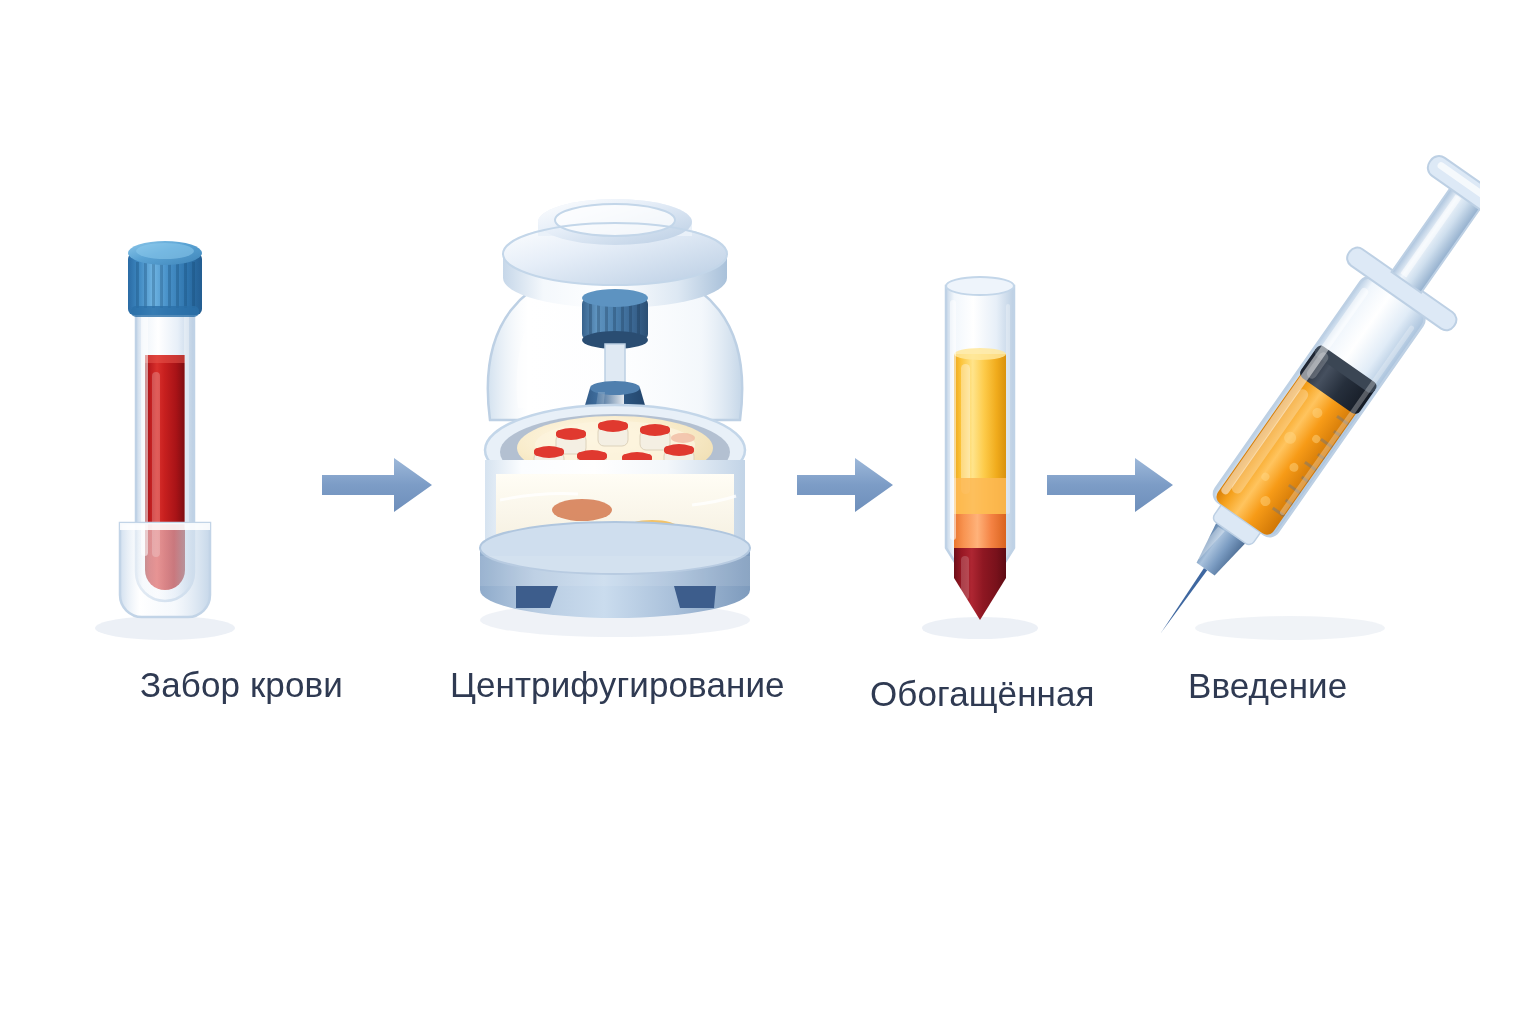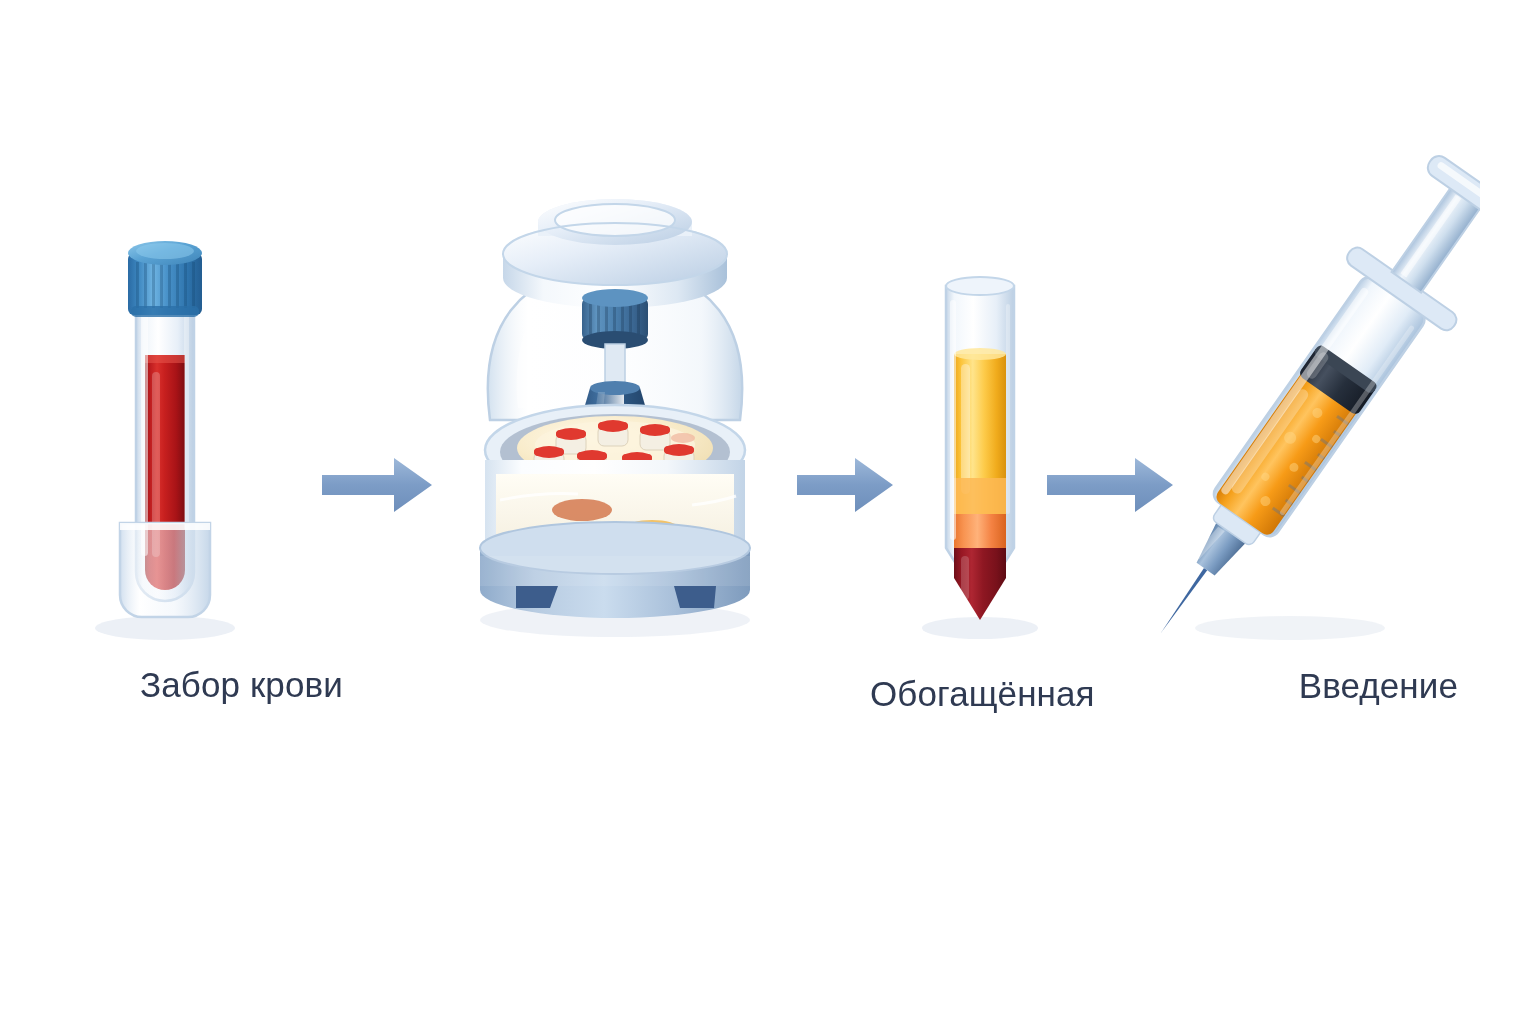--- a/index.html
+++ b/index.html
@@ -288,20 +288,21 @@
         <path d="M50 548 h270 v42 a135 28 0 0 1 -270 0 z" fill="url(#c_base)"></path>
         <ellipse cx="185" cy="548" rx="135" ry="26" fill="#cfdeee"></ellipse>
         <ellipse cx="185" cy="548" rx="135" ry="26" fill="none" stroke="#b0c6de" stroke-width="2"></ellipse>
         <path d="M50 556 h270 v30 h-270 z" fill="#ffffff" opacity=".10"></path>
 
         <path d="M86 586 h42 l-8 22 h-34 z" fill="#3d5d8c"></path>
         <path d="M244 586 h42 l-2 22 h-34 z" fill="#3d5d8c"></path>
       </g>
     </svg>
 
+    <div class="label" style="left:20px;top:658px;width:400px;"><span>Центрифугирование</span></div>
   </div>
 
   <svg class="arrow" style="left:795px;top:455px;" width="100" height="60" viewBox="0 0 100 60">
     <defs>
       <linearGradient id="arrg2" x1="0" y1="0" x2="0" y2="1">
         <stop offset="0%" stop-color="#9db8d9"></stop>
         <stop offset="50%" stop-color="#7c9cc6"></stop>
         <stop offset="100%" stop-color="#6e8fbb"></stop>
       </linearGradient>
     </defs>
@@ -460,16 +461,16 @@
         <rect x="160" y="152" width="7" height="96" fill="#ffffff" opacity=".55"></rect>
 
         <rect x="120" y="128" width="100" height="22" rx="10" fill="#dde9f6" stroke="#bdd0e4" stroke-width="2"></rect>
         <rect x="128" y="133" width="70" height="7" rx="3.5" fill="#ffffff" opacity=".7"></rect>
 
         <rect x="137" y="280" width="8" height="250" rx="4" fill="#ffffff" opacity=".50"></rect>
         <rect x="198" y="284" width="5" height="230" rx="2.5" fill="#ffffff" opacity=".28"></rect>
       </g>
     </svg>
 
-    <div class="label" style="left:58px;top:658px;width:260px;line-height:56px;text-align:right;"><span>Введение</span><br></div>
+    <div class="label" style="left:48px;top:658px;width:260px;line-height:56px;"><span>Введение</span><br></div>
   </div>
 
 </div>
 
 </body></html>

